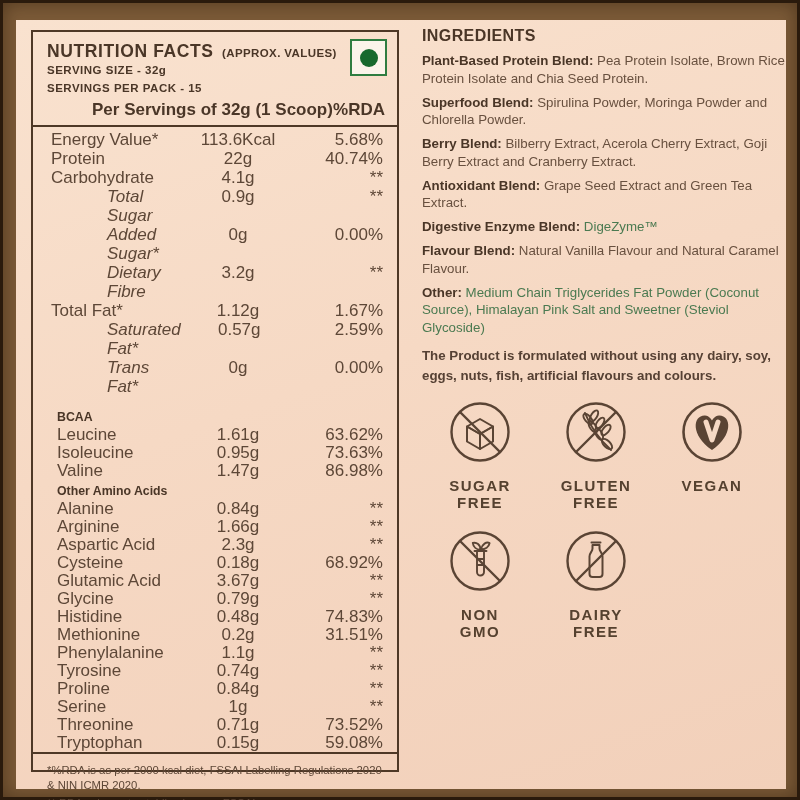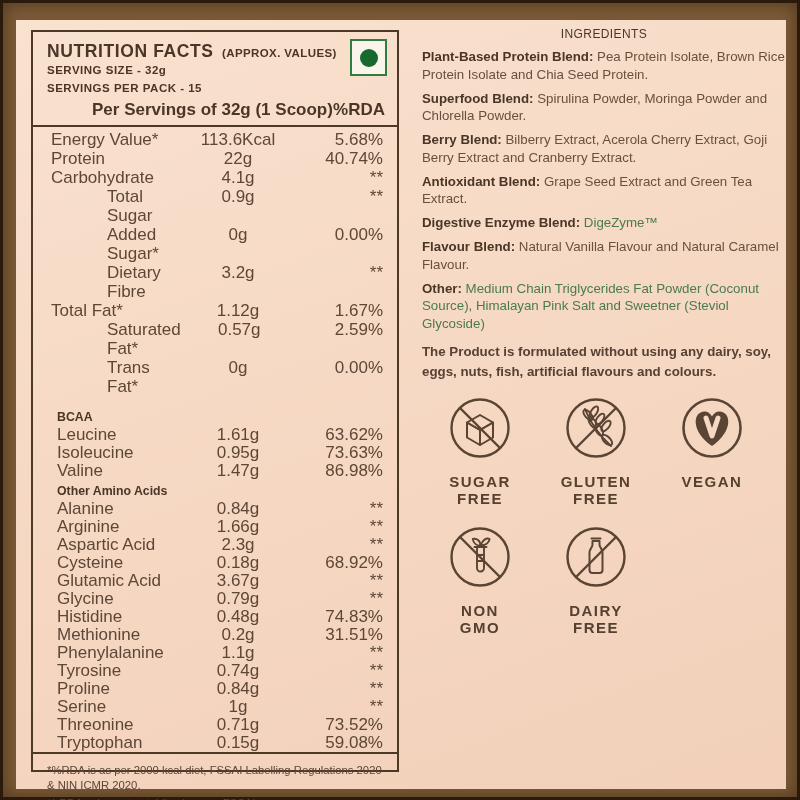--- a/index.html
+++ b/index.html
@@ -23,37 +23,37 @@
   .nf-perserv { display:flex; justify-content:space-between; align-items:baseline; margin-top:3px;margin-left:45px; }
   .nf-perserv span { font-size:17px; font-weight:bold; color:#4a3627; }
   .veg-mark { position:absolute; top:7px; right:10px; width:37px; height:37px;
               border:2.5px solid #2f7d41; background:#fbf4ea; display:flex; align-items:center; justify-content:center; }
   .veg-mark i { display:block; width:18px; height:18px; border-radius:50%; background:#17692d; }
   .hr2 { height:2px; background:#4e3826; flex:none; }
 
   .nf-table { padding:3px 14px 0; }
   .nrow { display:flex; align-items:baseline; line-height:19px; font-size:17px; color:#5d4737; }
   .nlabel { flex:1; padding-left:4px; }
-  .ind .nlabel { padding-left:60px; }
+  .ind .nlabel { padding-left:60px;font-style:italic; }
   .namount { width:118px; text-align:center; }
   .nrda { width:86px; text-align:right; }
 
   .amino { padding:0 14px; margin-top:10px; }
   .amino-title { font-size:12.8px; font-weight:bold; letter-spacing:.5px; color:#4a3627; margin:6px 0 3px; }
   .agroup-name { font-size:12.3px; font-weight:bold; color:#4a3627; padding-left:10px; line-height:18px; margin-top:2px; }
   .arow { line-height:18px; }
   .arow .nlabel { padding-left:10px; }
 
   .nf-bottom { margin-top:auto; }
   .nf-foot { padding:6px 12px 7px 14px; }
   .nf-foot p { font-size:11.3px; line-height:15px; color:#5d4737; margin:3px 0; }
 
   
   .ing { position:absolute; left:406px; top:7px; width:364px; }
-  .ing h2 { font-size:12px; font-weight:normal; letter-spacing:.4px; color:#4a3627; margin:0 0 7px;text-align:center; }
+  .ing h2 { font-size:16px; font-weight:bold; letter-spacing:.4px; color:#4a3627; margin:0 0 7px; }
   .ing-sec { font-size:13.3px; line-height:17.5px; margin:0 0 6.5px; color:#68503f; }
   .ing-label { color:#4a3627; font-weight:bold; }
   .green .ing-text { color:#4b7a51; }
   .statement { font-size:13.3px; line-height:19.5px; font-weight:bold; color:#564134; margin:10px 0 0; }
 
   .badges { margin-top:15px; display:flex; flex-wrap:wrap; row-gap:18px; width:352px; }
   .badge { width:116px; display:flex; flex-direction:column; align-items:center; }
   .badge-icon { width:64px; height:64px; }
   .badge-label { margin-top:14px; font-size:15px; font-weight:bold; letter-spacing:1.5px;
                  line-height:16.5px; text-align:center; color:#55412f; }

